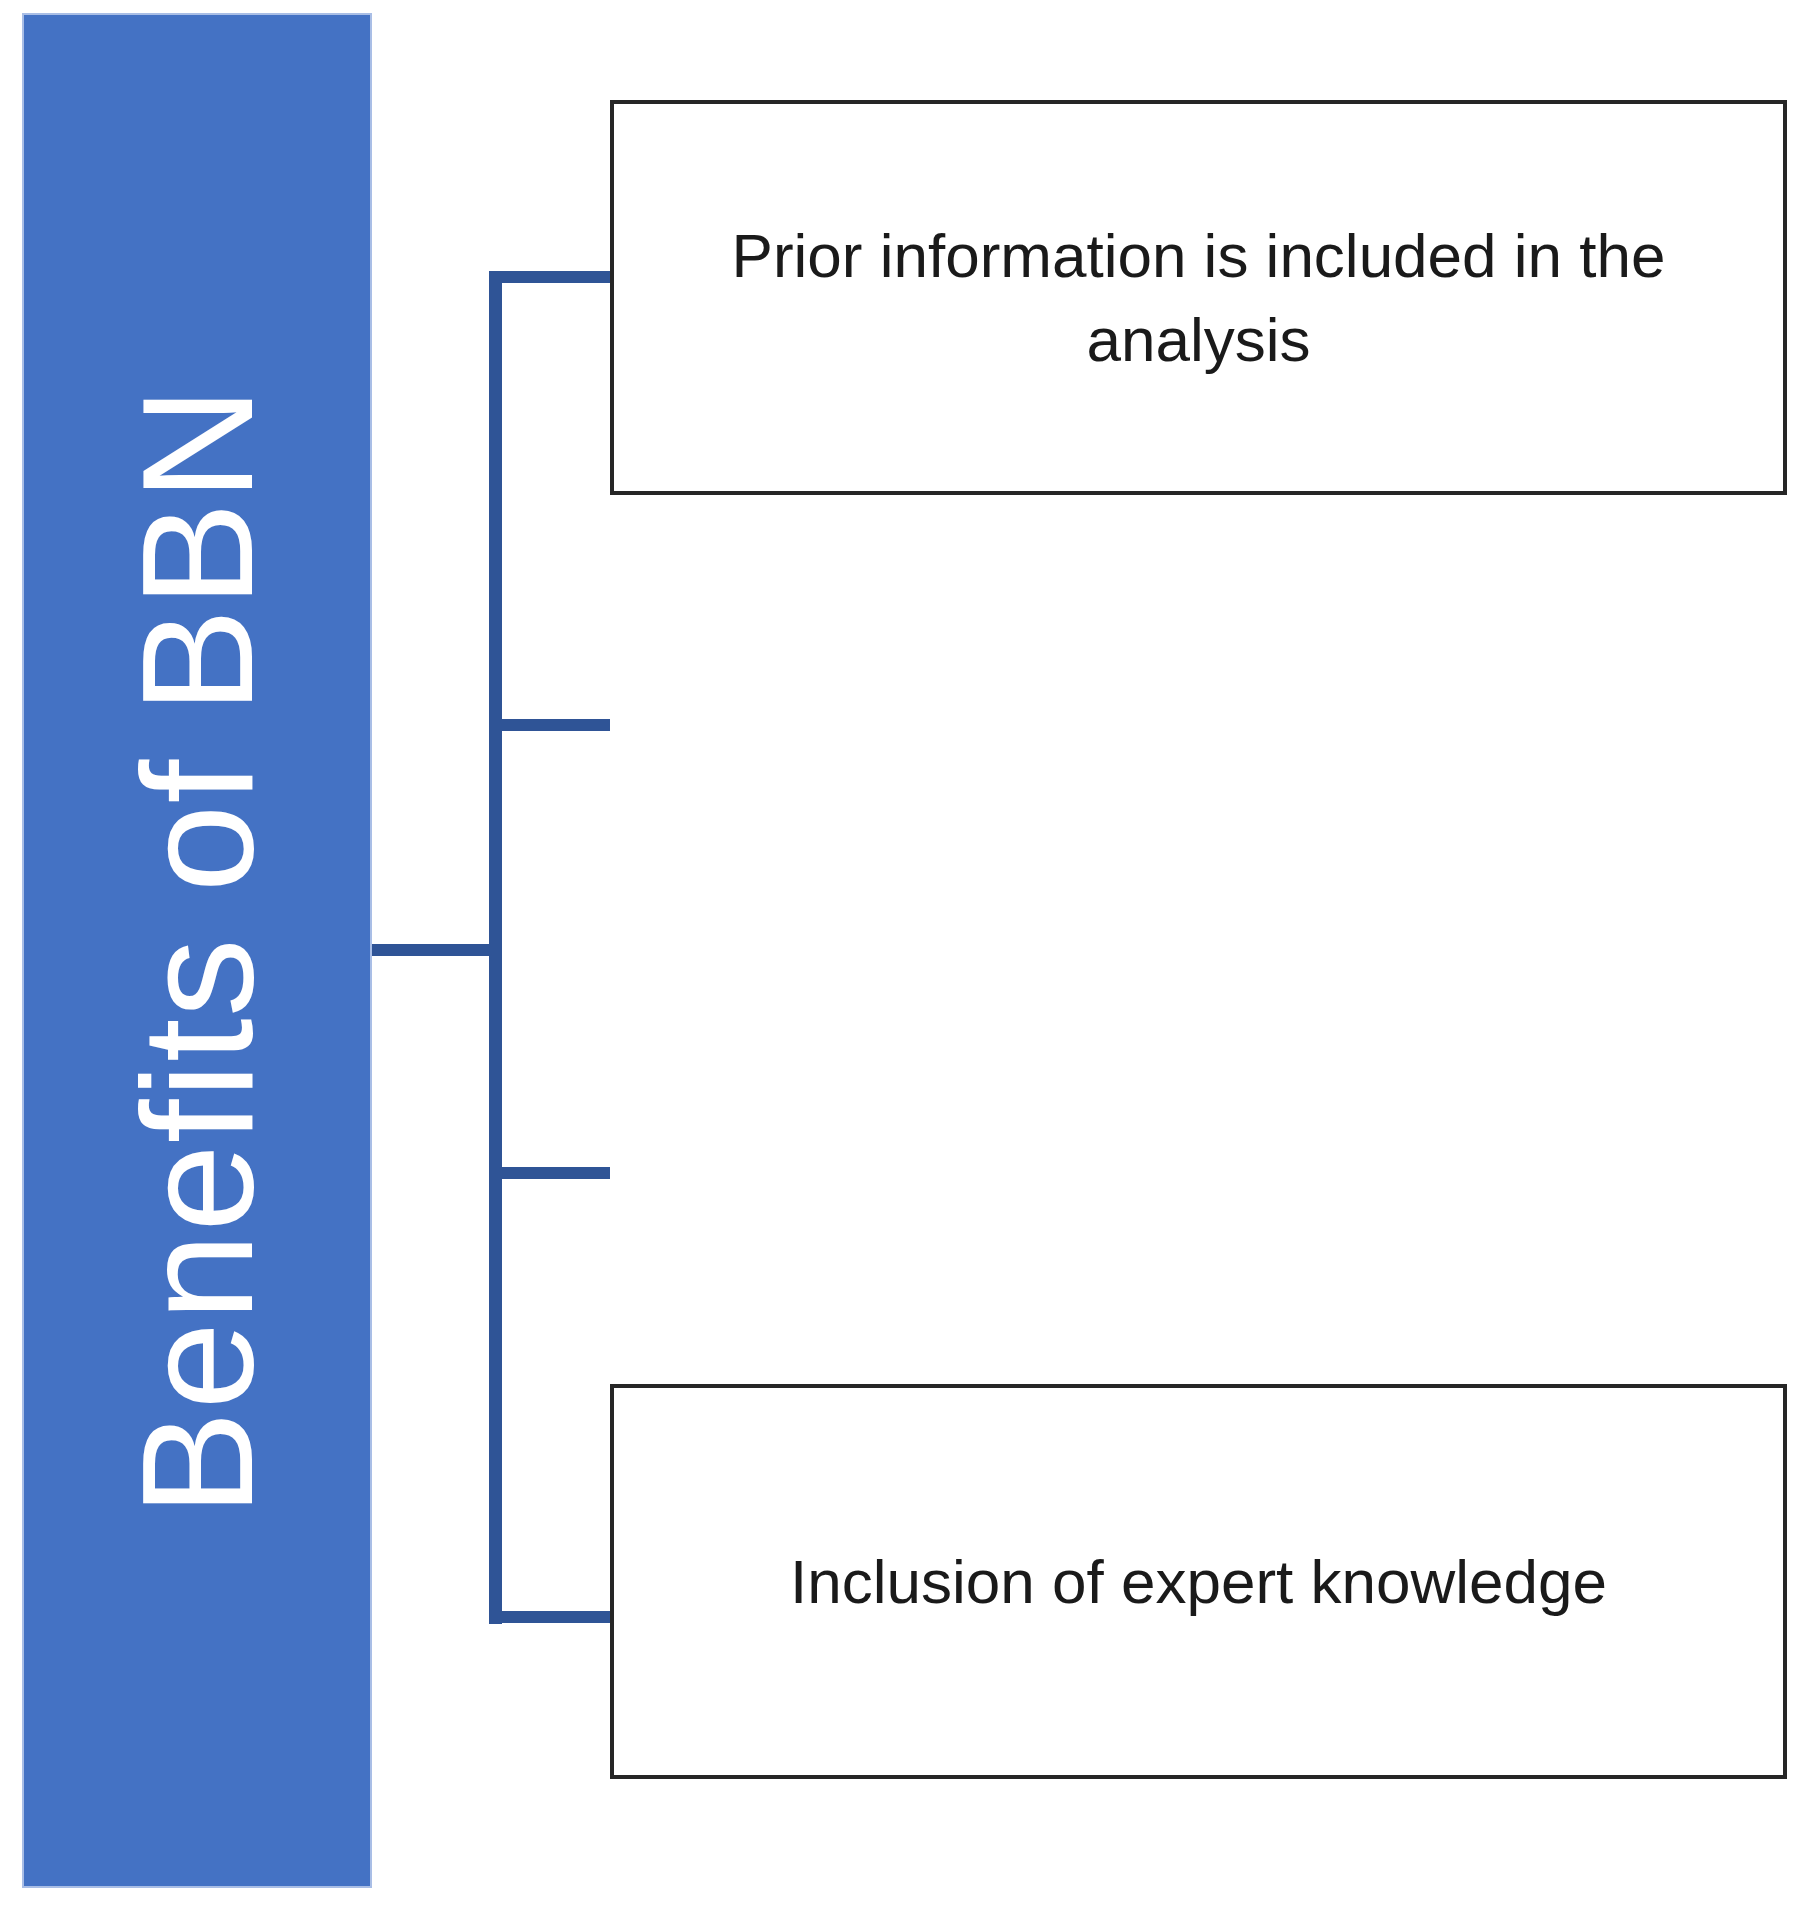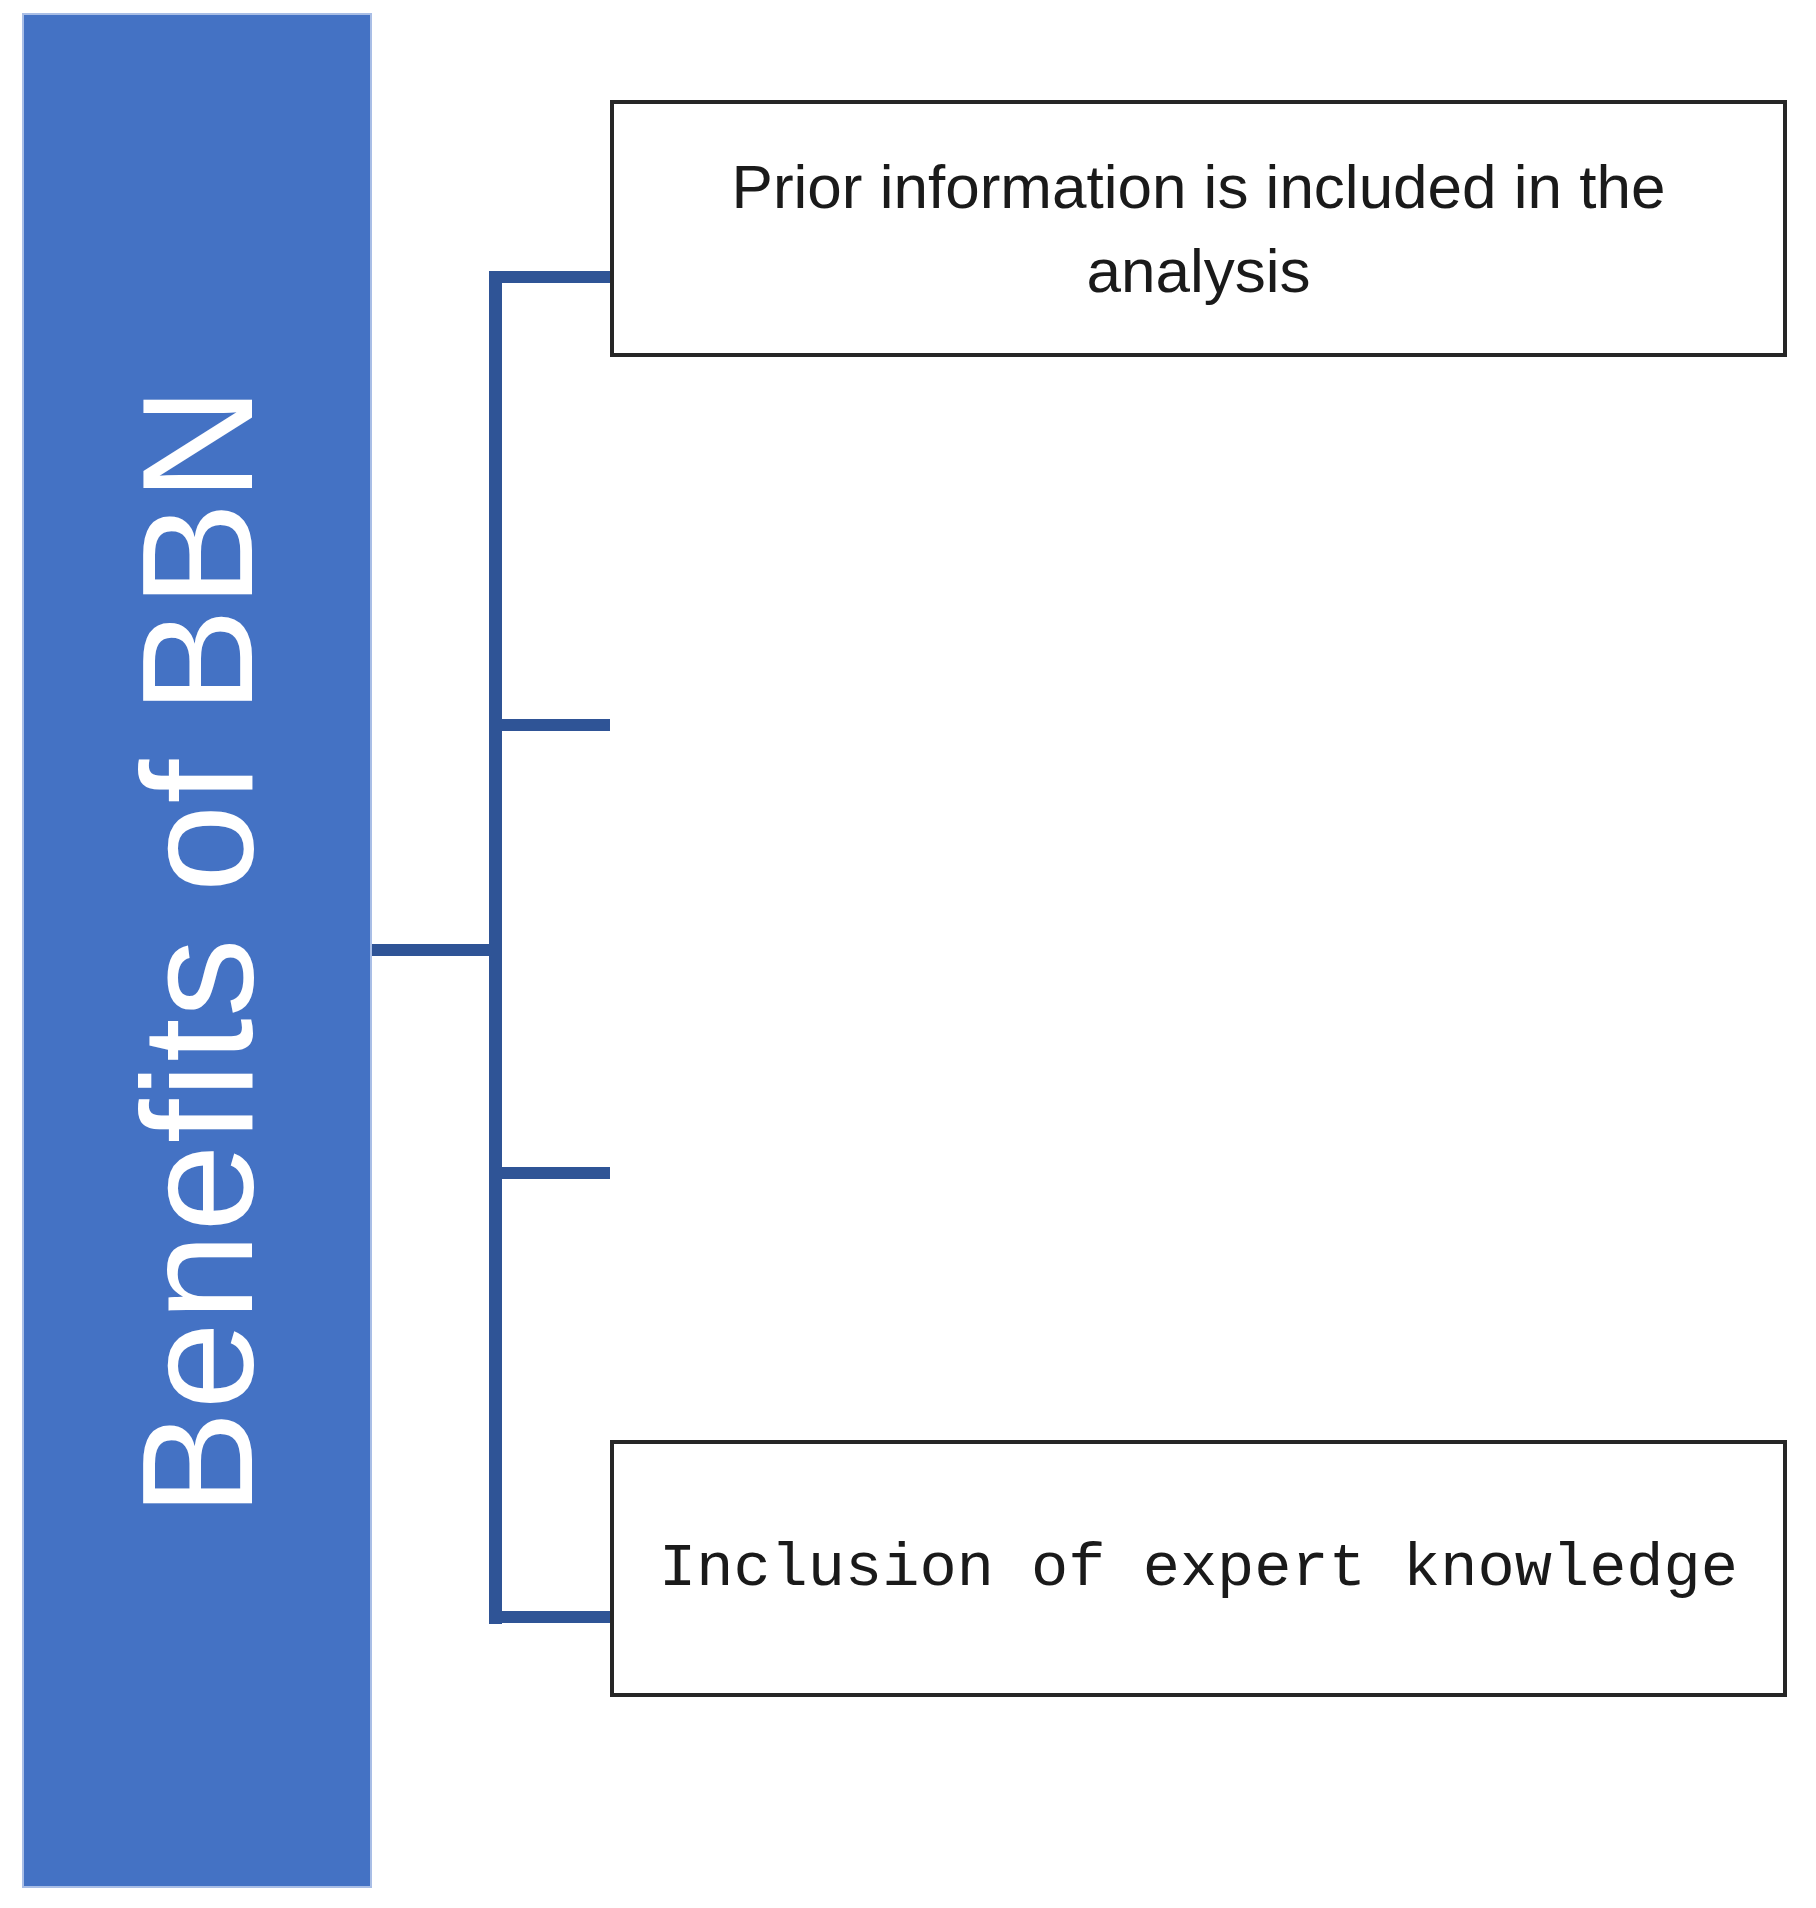--- a/index.html
+++ b/index.html
@@ -65,40 +65,40 @@
   .branch-1 { top: 271px; }
   .branch-2 { top: 719px; }
   .branch-3 { top: 1167px; }
   .branch-4 { top: 1611px; }
 
   
   .benefit-box {
     position: absolute;
     left: 610px;
     width: 1177px;
-    height: 257px;
+    height: 395px;
     box-sizing: border-box;
     background: #ffffff;
     border: 4px solid var(--box_border, #262626);
     display: flex;
     align-items: center;
     justify-content: center;
     text-align: center;
     padding: 26px 42px;
   }
   .benefit-box .box-label {
     color: var(--box_text, #1A1A1A);
     font-size: 62px;
     line-height: 84px;
     font-weight: 400;
   }
   .box-1 { top: 100px; }
   .box-2 { top: 548px; }
   .box-3 { top: 996px; }
-  .box-4 { top: 1440px; font-family: Liberation Mono, monospace; }
+  .box-4 { top: 1384px; }
 </style>
 </head>
 <body>
 
 <div class="canvas">
 
   <div class="category-bar">
     <span class="bar-title">Benefits of BBN</span>
   </div>
 

